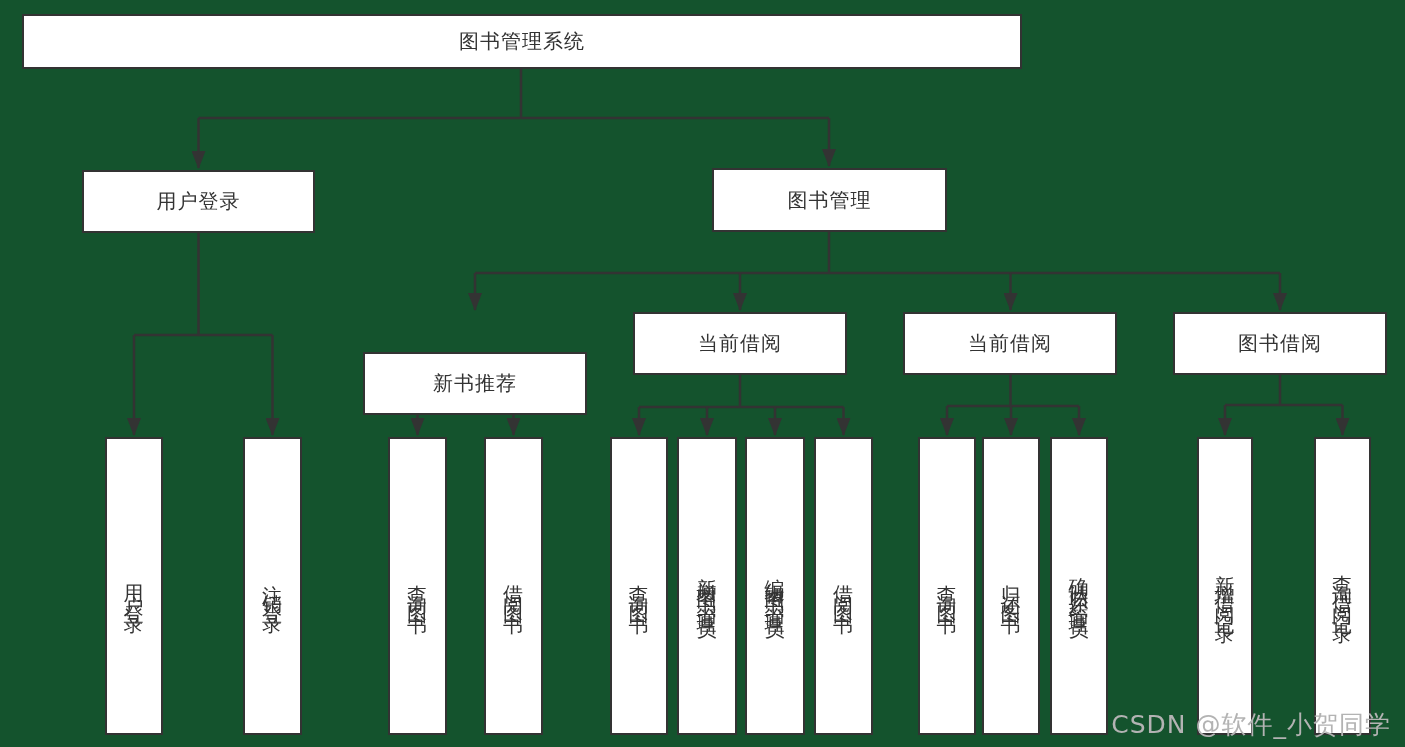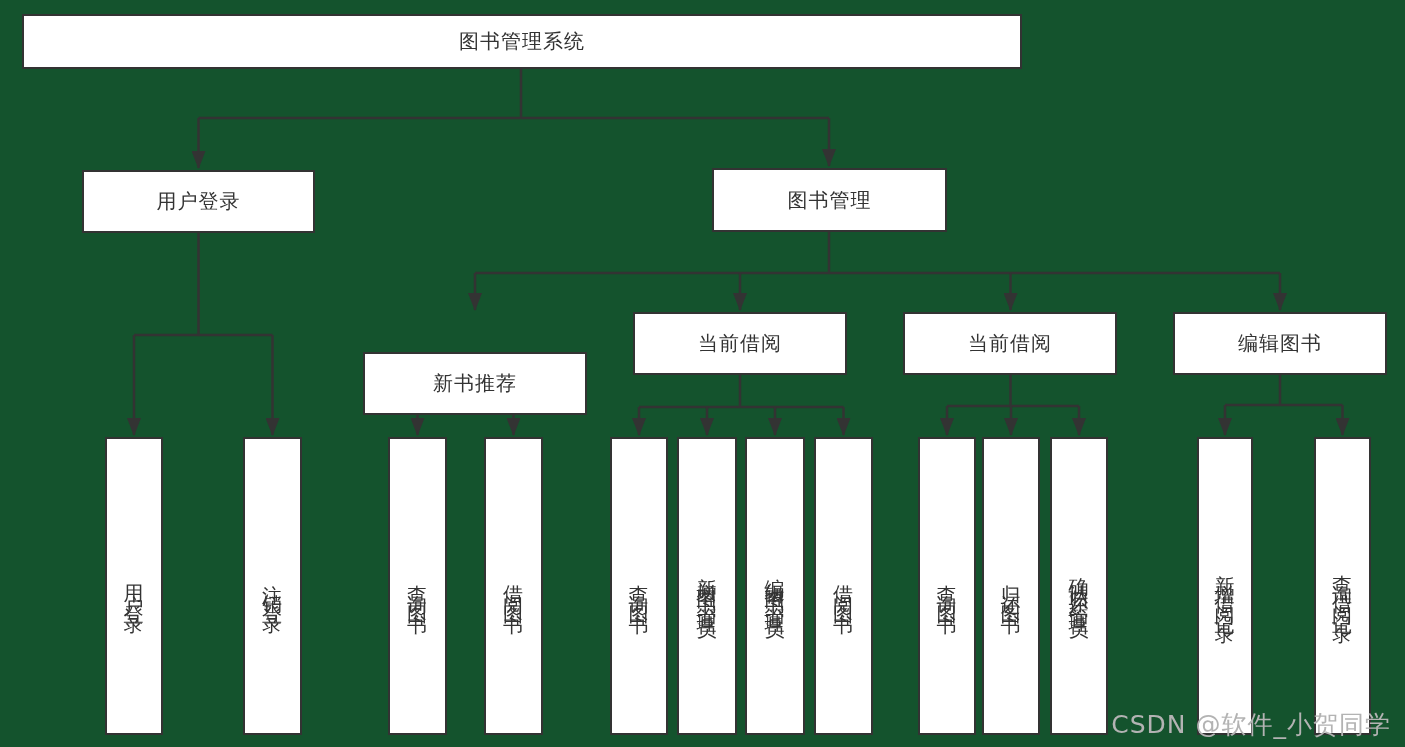--- a/index.html
+++ b/index.html
@@ -100,21 +100,21 @@
   </svg>
 
   <div class="node" style="left:22px;top:14px;width:1000px;height:55px;">图书管理系统</div>
 
   <div class="node" style="left:82px;top:170px;width:233px;height:63px;">用户登录</div>
   <div class="node" style="left:712px;top:168px;width:235px;height:64px;">图书管理</div>
 
   <div class="node" style="left:363px;top:312px;width:224px;height:63px;margin-top:40px;">新书推荐</div>
   <div class="node" style="left:633px;top:312px;width:214px;height:63px;">当前借阅</div>
   <div class="node" style="left:903px;top:312px;width:214px;height:63px;">当前借阅</div>
-  <div class="node" style="left:1173px;top:312px;width:214px;height:63px;">编辑图书</div>
+  <div class="node" style="left:1173px;top:312px;width:214px;height:63px;">图书借阅</div>
 
   <div class="node leaf" style="left:105px;top:437px;width:58px;height:298px;">用户登录</div>
   <div class="node leaf" style="left:243px;top:437px;width:59px;height:298px;">注销登录</div>
 
   <div class="node leaf" style="left:388px;top:437px;width:59px;height:298px;">查询图书</div>
   <div class="node leaf" style="left:484px;top:437px;width:59px;height:298px;">借阅图书</div>
 
   <div class="node leaf" style="left:610px;top:437px;width:58px;height:298px;">查询图书</div>
   <div class="node leaf" style="left:677px;top:437px;width:60px;height:298px;letter-spacing:6px;">新增图书（管理员）</div>
   <div class="node leaf" style="left:745px;top:437px;width:60px;height:298px;letter-spacing:6px;">编辑图书（管理员）</div>

